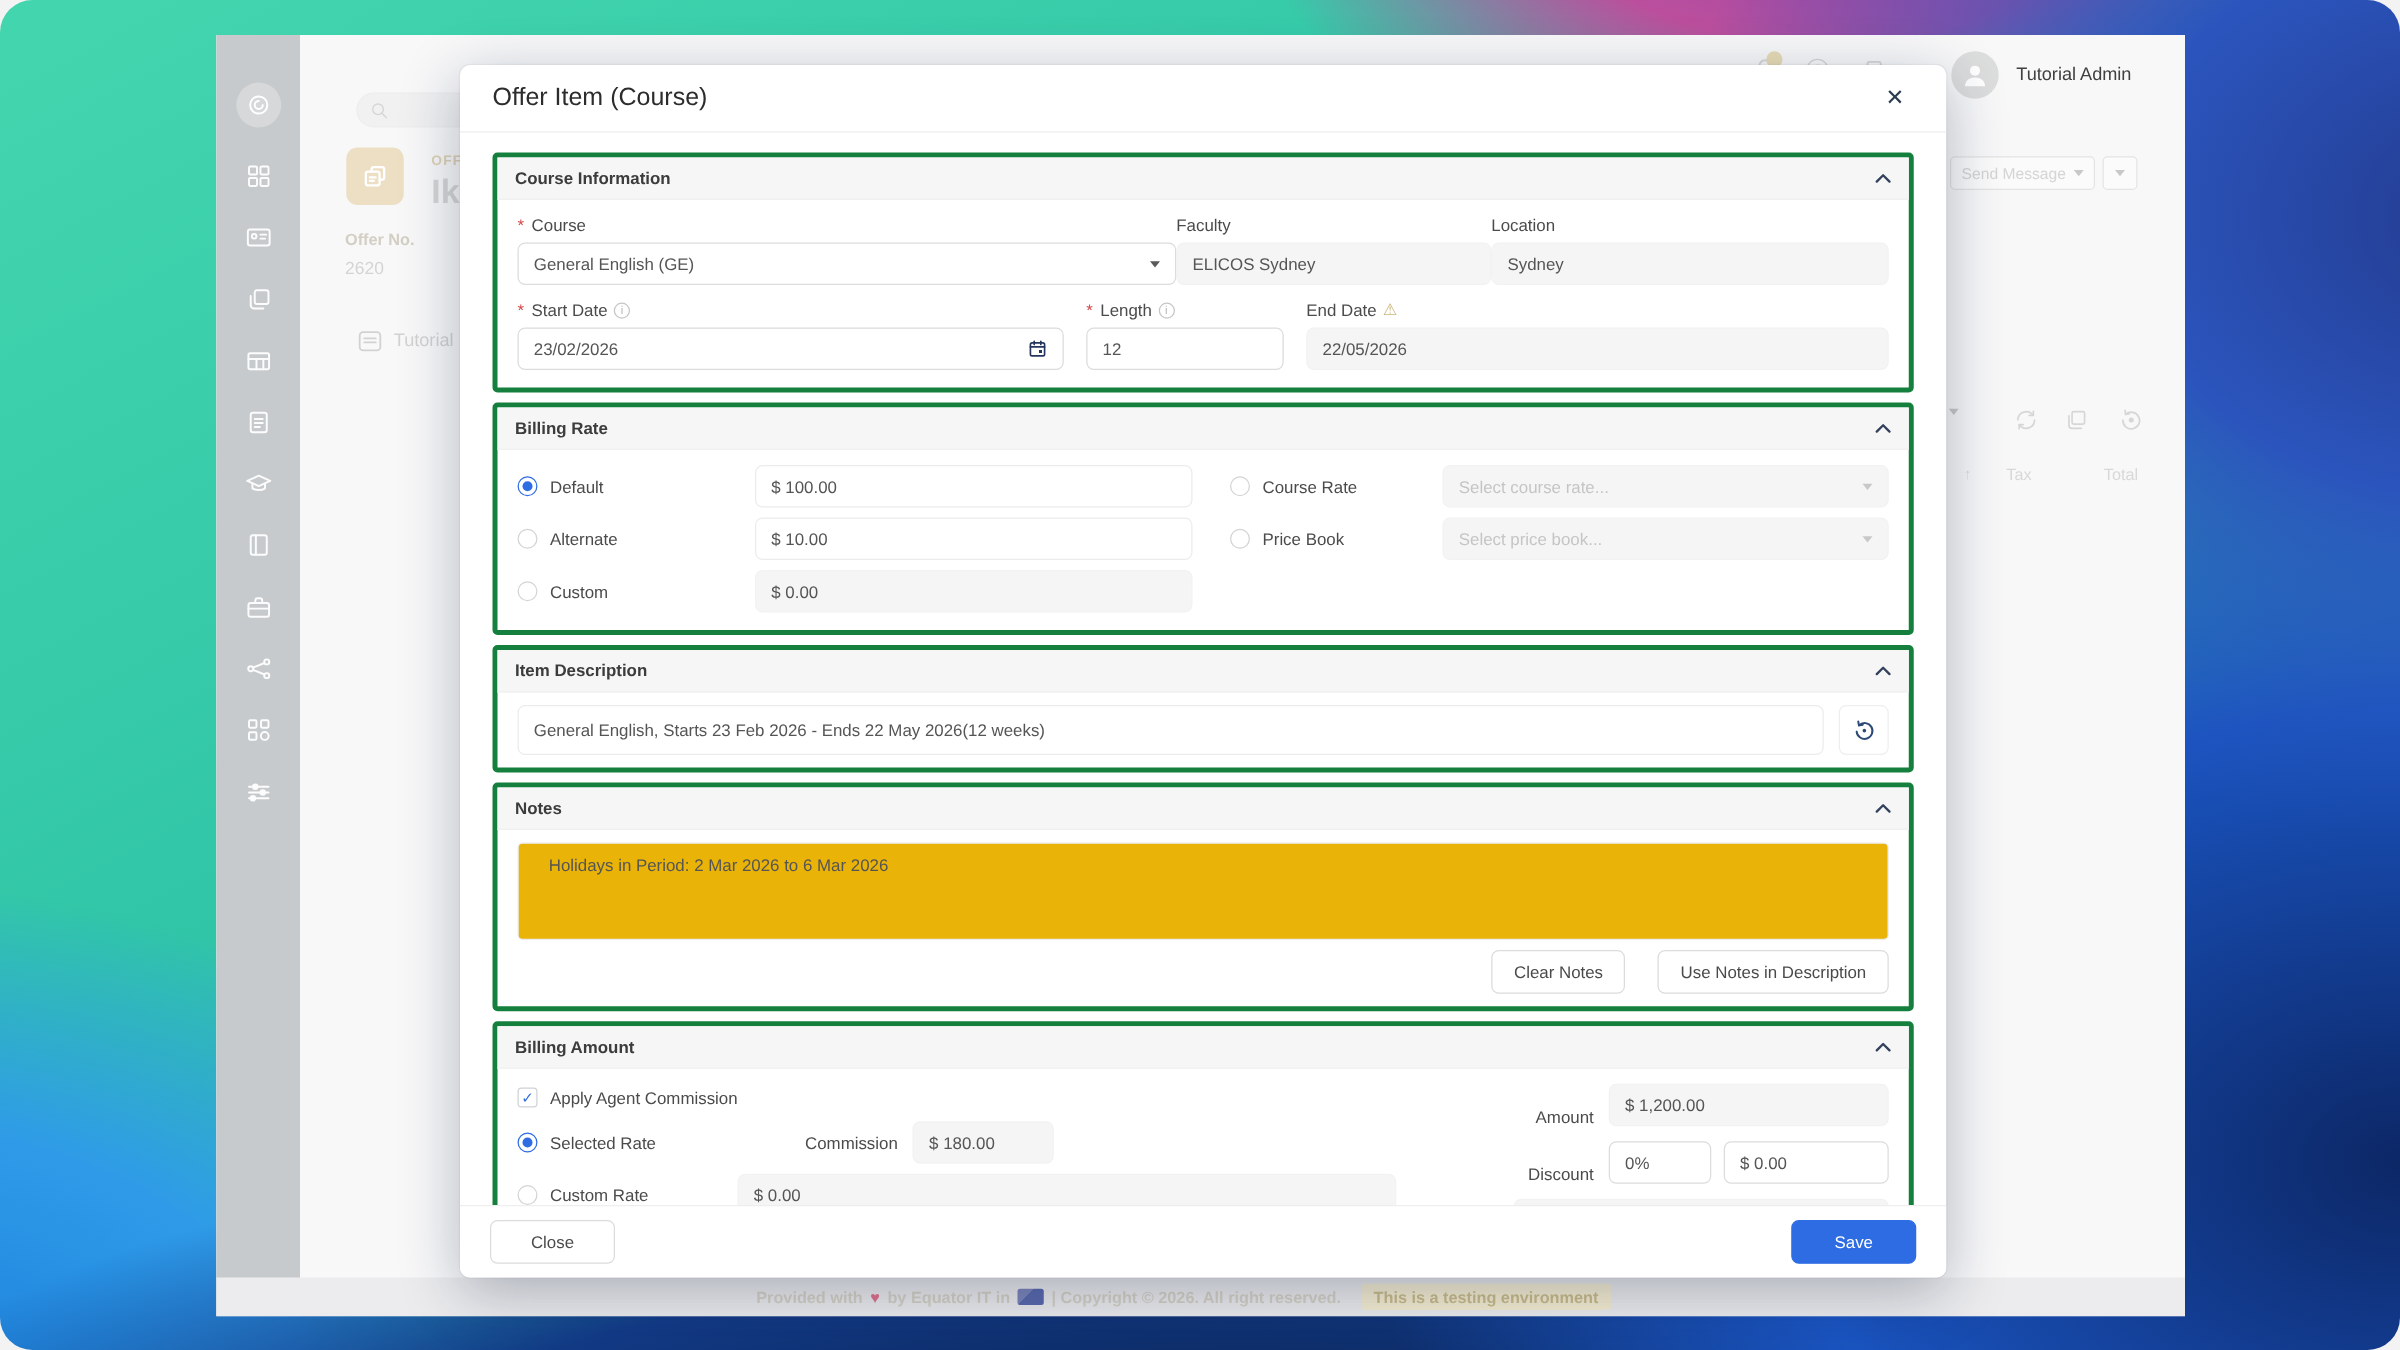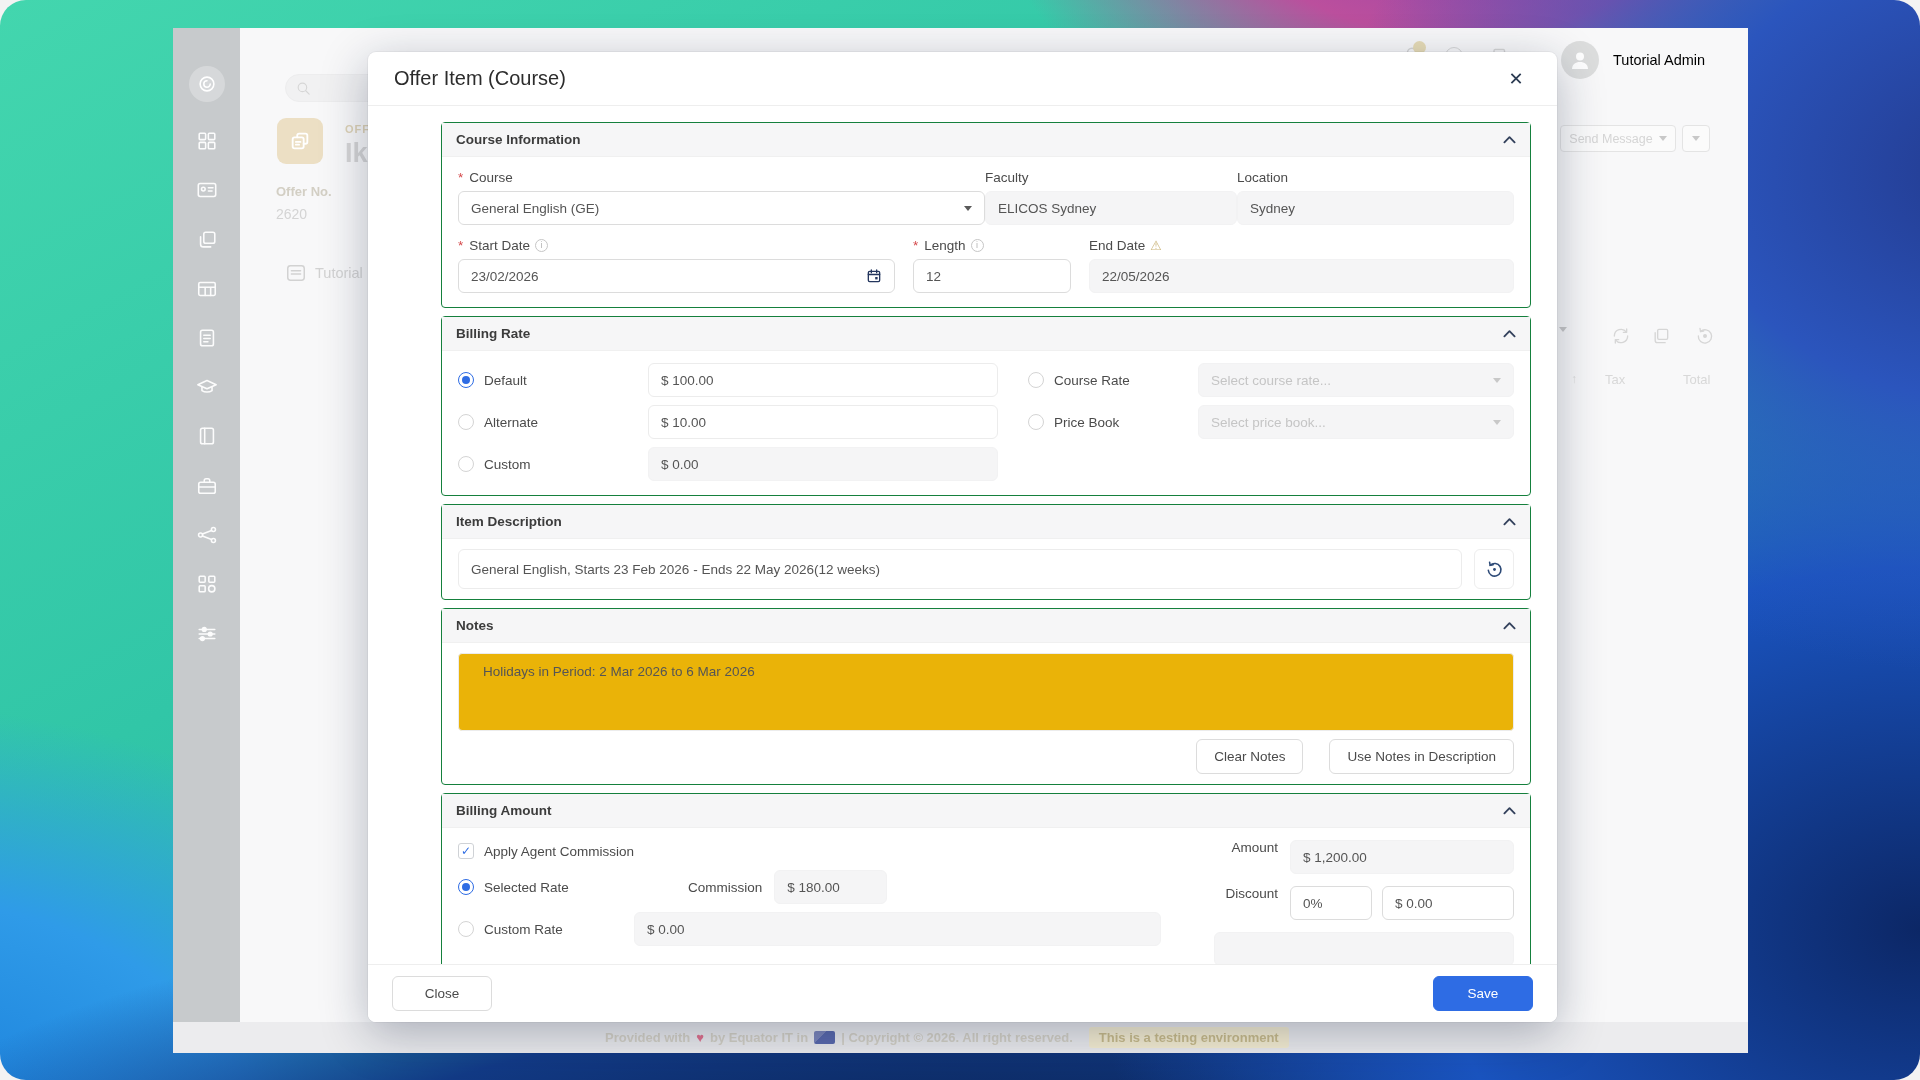--- a/index.html
+++ b/index.html
@@ -33,21 +33,21 @@
     border-radius:14px; background:#f1f1f2; border:1px solid #ededee; display:flex;
     align-items:center; padding-left:9px; }
   .tb-ic { position:absolute; width:22px; height:22px; }
   .badge-dot { position:absolute; left:12px; top:-4px; width:13px; height:13px;
     border-radius:50%; background:#e7dcb6; }
   .help-circ { width:18px; height:18px; border-radius:50%; border:1.6px solid #d6d6d6;
     color:#d6d6d6; font-size:11px; display:flex; align-items:center; justify-content:center; }
   .help-circ::after { content:"?"; }
   .avatar { position:absolute; left:1388px; top:13px; width:38px; height:38px; border-radius:50%;
     background:#dcdddd; display:flex; align-items:center; justify-content:center; }
-  .user-name { position:absolute; left:1440px; top:24px; font-size:14.5px; color:#000000; }
+  .user-name { position:absolute; left:1440px; top:24px; font-size:14.5px; color:#404040; }
 
   .offer-icon { position:absolute; left:104px; top:90px; width:46px; height:46px; border-radius:9px;
     background:#ecdfc4; display:flex; align-items:center; justify-content:center; }
   .offer-kind { position:absolute; left:172px; top:95px; font-size:11px; letter-spacing:1px;
     color:#ddd2b6; font-weight:bold; }
   .offer-title { position:absolute; left:172px; top:110px; font-size:27px; font-weight:600; color:#d6d6d6; }
   .offer-no-label { position:absolute; left:103px; top:156px; font-size:13px; color:#d3cfc4; font-weight:600; }
   .offer-no { position:absolute; left:103px; top:178px; font-size:14px; color:#d4d4d4; }
   .details-tab { position:absolute; left:112px; top:234px; display:flex; align-items:center; gap:8px; }
   .details-lab { font-size:14.5px; color:#d2d2d2; }
@@ -80,21 +80,21 @@
   .m-header { height:54px; flex:none; display:flex; align-items:center; justify-content:space-between;
     padding:0 26px; border-bottom:1px solid #eeeeee; }
   .m-title { font-size:20px; color:#2c2c2c; font-weight:500; }
   .m-close { width:30px; height:30px; display:flex; align-items:center; justify-content:center;
     font-size:18px; color:#2b3b52; cursor:pointer; }
   .m-close::after { content:"✕"; }
   .m-body { flex:1; overflow:hidden; padding:16px 26px 0; position:relative; }
   .m-footer { height:58px; flex:none; border-top:1px solid #eeeeee; display:flex; align-items:center;
     justify-content:space-between; padding:0 24px; background:#fff; }
 
-  .sec { border:1px solid #15803d; border-radius:4px; margin-bottom:8px; background:#fff;margin-left:47px; }
+  .sec { border:4px solid #15803d; border-radius:4px; margin-bottom:8px; background:#fff; }
   .sec-h { height:34px; background:#f6f6f7; border-bottom:1px solid #f0f0f0; display:flex;
     align-items:center; justify-content:space-between; padding:0 14px; }
   .sec-t { font-size:13.5px; color:#3c3c3c; font-weight:600; }
   .sec-c { padding:12px 16px 14px; }
 
   .lbl { font-size:13.5px; color:#4b4b4b; margin-bottom:6px; display:flex; align-items:center; gap:5px; height:16px;}
   .req::before { content:"*"; color:#d4484a; margin-right:1px; }
   .inf { width:13px; height:13px; border:1px solid #c6c6c6; border-radius:50%; color:#b5b5b5;
     font-size:9px; line-height:11px; text-align:center; flex:none; }
   .inf::after { content:"i"; }
@@ -145,21 +145,21 @@
   .cb { width:16px; height:16px; border:1px solid #cfd2d6; border-radius:3px; background:#fff;
     display:flex; align-items:center; justify-content:center; flex:none; }
   .cb::after { content:"✓"; color:#2e6ce4; font-size:12px; font-weight:bold; }
   .ba-row { display:flex; align-items:center; height:34px; margin-bottom:8px; }
   .ba-row .rpair { width:176px; flex:none; }
   .sel-rate { width:286px; }
   .comm-lab { font-size:13.5px; color:#4b4b4b; margin-left:54px; margin-right:12px; }
   .comm-field { width:113px; }
   .cr-field { width:527px; }
   .ba-right { position:absolute; right:0; top:0; width:300px; }
-  .ba-rrow { display:flex; align-items:flex-start; margin-bottom:12px; }
+  .ba-rrow { display:flex; align-items:flex-end; margin-bottom:12px; }
   .ba-rlab { width:64px; text-align:right; margin-right:12px; font-size:13.5px; color:#4b4b4b; flex:none; }
   .ba-rrow .field { flex:1; }
   .disc-pct { width:82px; flex:none !important; margin-right:10px; }
   .tax-row { margin-top:8px; }
 </style>
 </head>
 <body>
 
 <div class="screen">
   <div class="wallpaper"></div>

